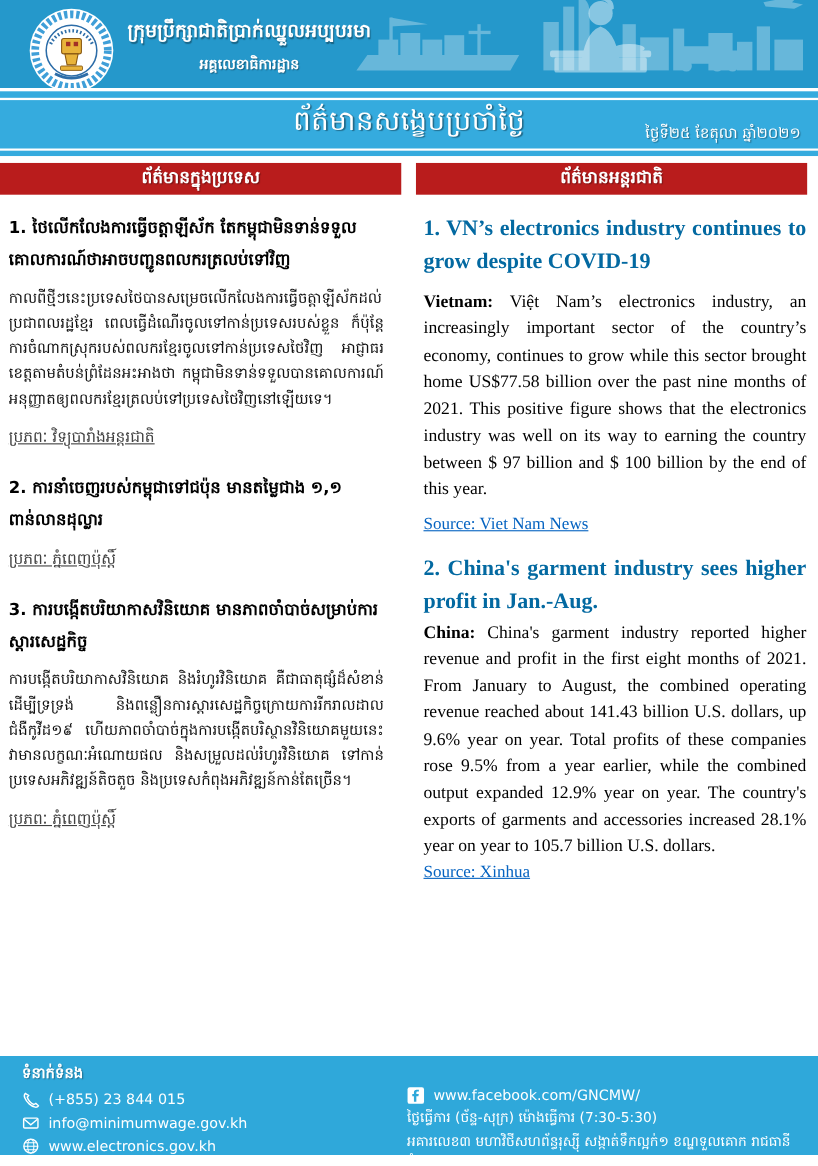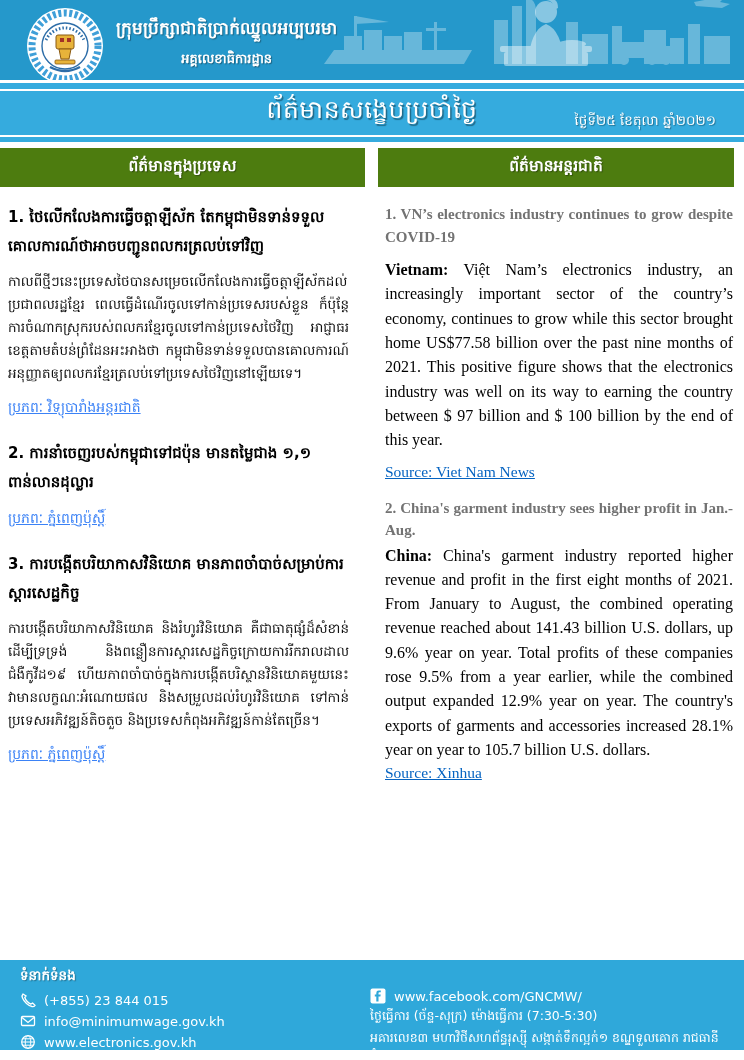--- a/index.html
+++ b/index.html
@@ -23,43 +23,43 @@
   .sep-white2{ height:2px; background:#ffffff; flex:0 0 auto; }
   .sep-strip5{ height:5px; background:#35abde; flex:0 0 auto; }
   .sep-white6{ height:6px; background:#ffffff; flex:0 0 auto; }
   .banner{ height:44px; background:#35abde; position:relative; flex:0 0 auto; }
   .banner-title{
     position:absolute; left:0; right:0; top:3px; text-align:center;
     color:#ffffff; font-size:25px; font-weight:normal;
     text-shadow:1.5px 1.5px 1px rgba(0,0,0,0.4); letter-spacing:.5px;
   }
   .banner-date{
-    position:absolute; right:28px; bottom:3px; color:#ffffff; font-size:13.5px;
+    position:absolute; right:16px; bottom:3px; color:#ffffff; font-size:13.5px;
     text-shadow:1px 1px 1px rgba(0,0,0,0.35);
   }
   
   .main{ flex:1 1 auto; display:flex; align-items:stretch; overflow:hidden; }
   .col-left{ width:365px; flex:0 0 auto; overflow:hidden; }
   .col-gap{ width:13px; flex:0 0 auto; }
   .col-right{ width:356px; flex:0 0 auto; overflow:hidden; }
   .col-header{
-    height:39px; background:#4d7c0f; color:#ffffff; font-size:15.5px; font-weight:bold;
+    height:29px; background:#b91c1c; color:#ffffff; font-size:15.5px; font-weight:bold;
     display:flex; align-items:center; justify-content:center;
     text-shadow:1px 1px 1px rgba(0,0,0,0.35);
     text-align:center;
   }
   .col-left .col-body{ padding:6px 16px 0 8px; }
   .col-right .col-body{ padding:4px 1px 0 7px; }
   
   .k-title{ font-size:15px; font-weight:bold; color:#000; line-height:1.95; margin-top:10px; text-align:left; }
   .k-body{ font-size:13.5px; color:#111; line-height:1.72; text-align:justify; margin-top:8px; }
   .k-source{ display:inline-block; margin-top:12px; margin-bottom:10px; font-size:14px;
-             color:#3b82f6; text-decoration:underline; cursor:pointer; }
-  
-  .e-title{ font-family:"Liberation Serif", serif; font-size:15px; font-weight:bold; color:#737373;
+             color:#404040; text-decoration:underline; cursor:pointer; }
+  
+  .e-title{ font-family:"Liberation Serif", serif; font-size:20px; font-weight:bold; color:#0369a1;
             line-height:1.5; text-align:justify; margin-top:12px; }
   .e-body{ font-family:"Liberation Serif", serif; font-size:16px; color:#000; line-height:1.52;
            text-align:justify; margin-top:10px; }
   .e-lead{ font-weight:bold; }
   .e-source{ display:inline-block; font-family:"Liberation Serif", serif; margin-top:10px; margin-bottom:4px;
              font-size:15.5px; color:#0563c1; text-decoration:underline; cursor:pointer; }
   
   .footer{ height:90px; background:#2fa8da; color:#ffffff; flex:0 0 auto;
            display:flex; padding:7px 0 0 20px; }
   .footer-left{ width:350px; flex:0 0 auto; }

